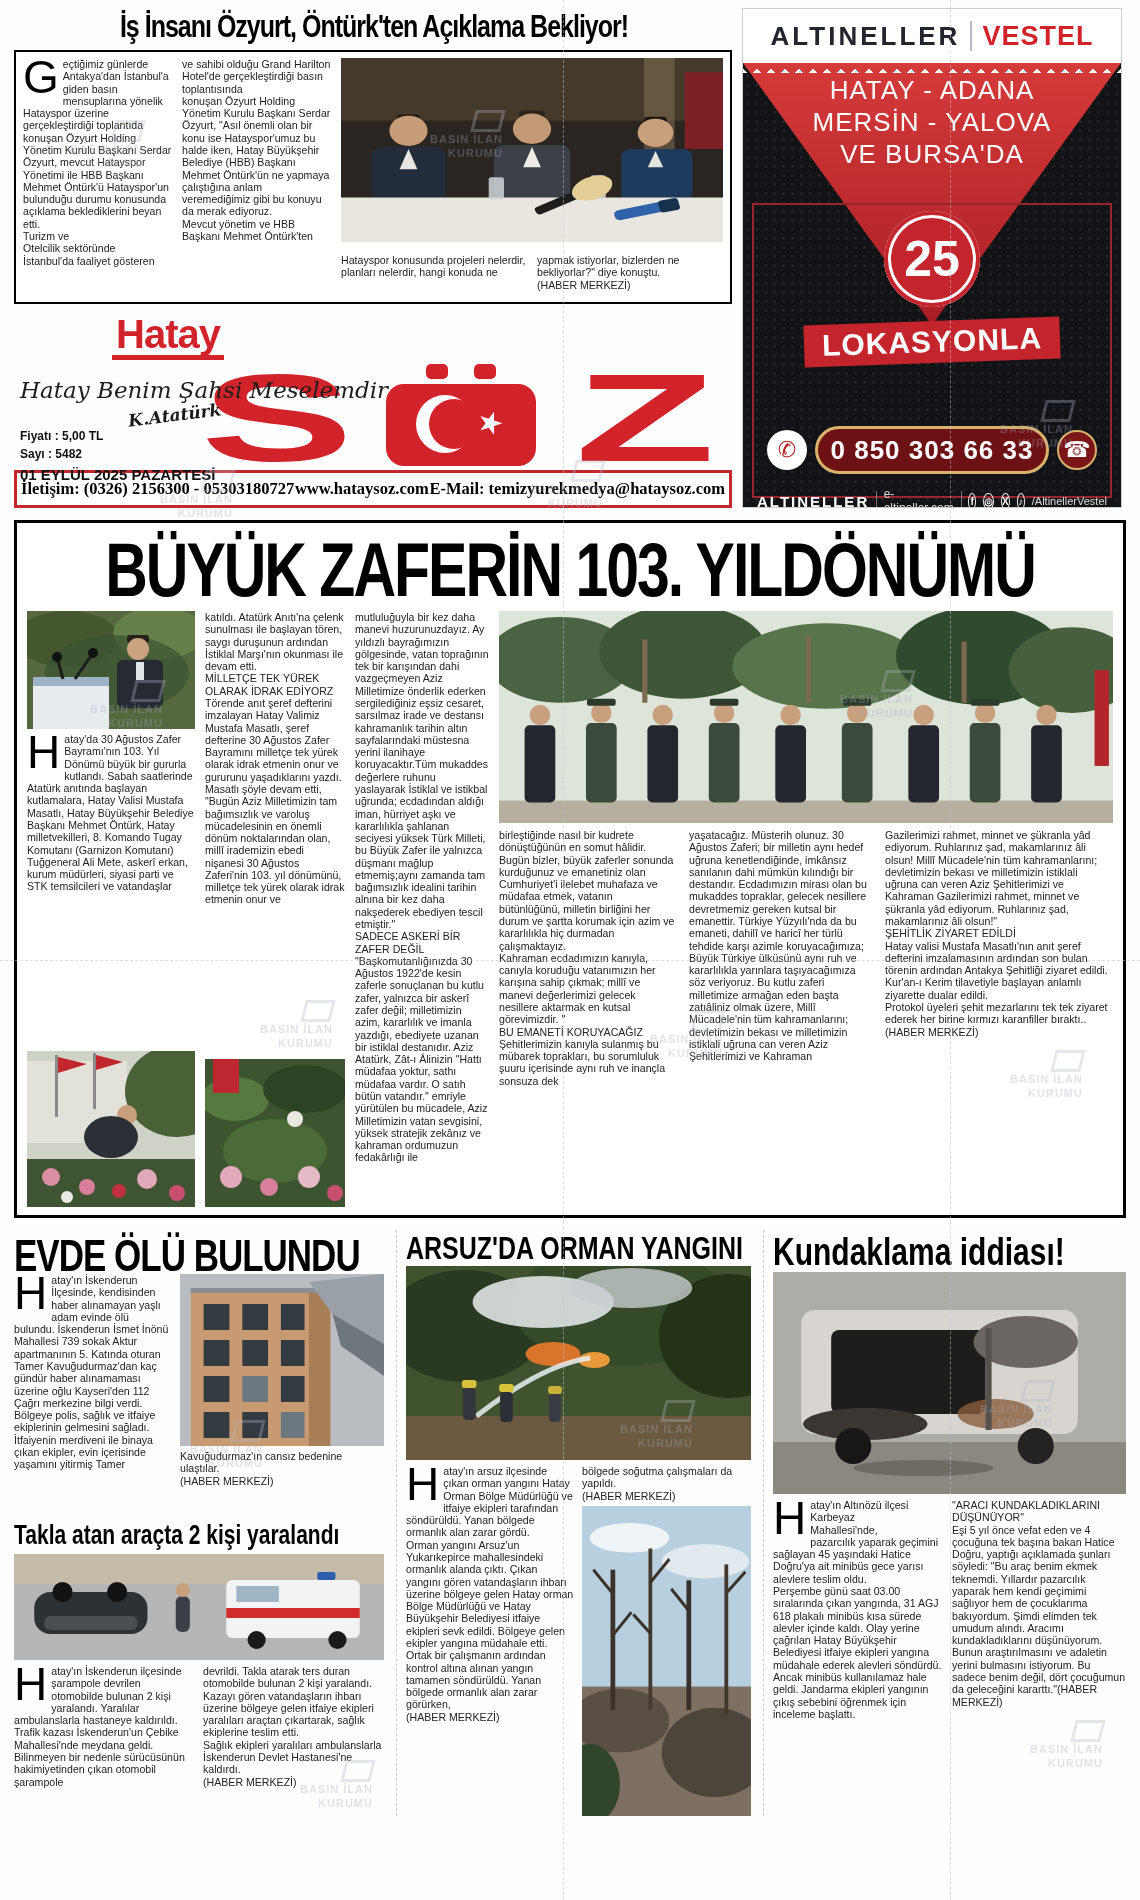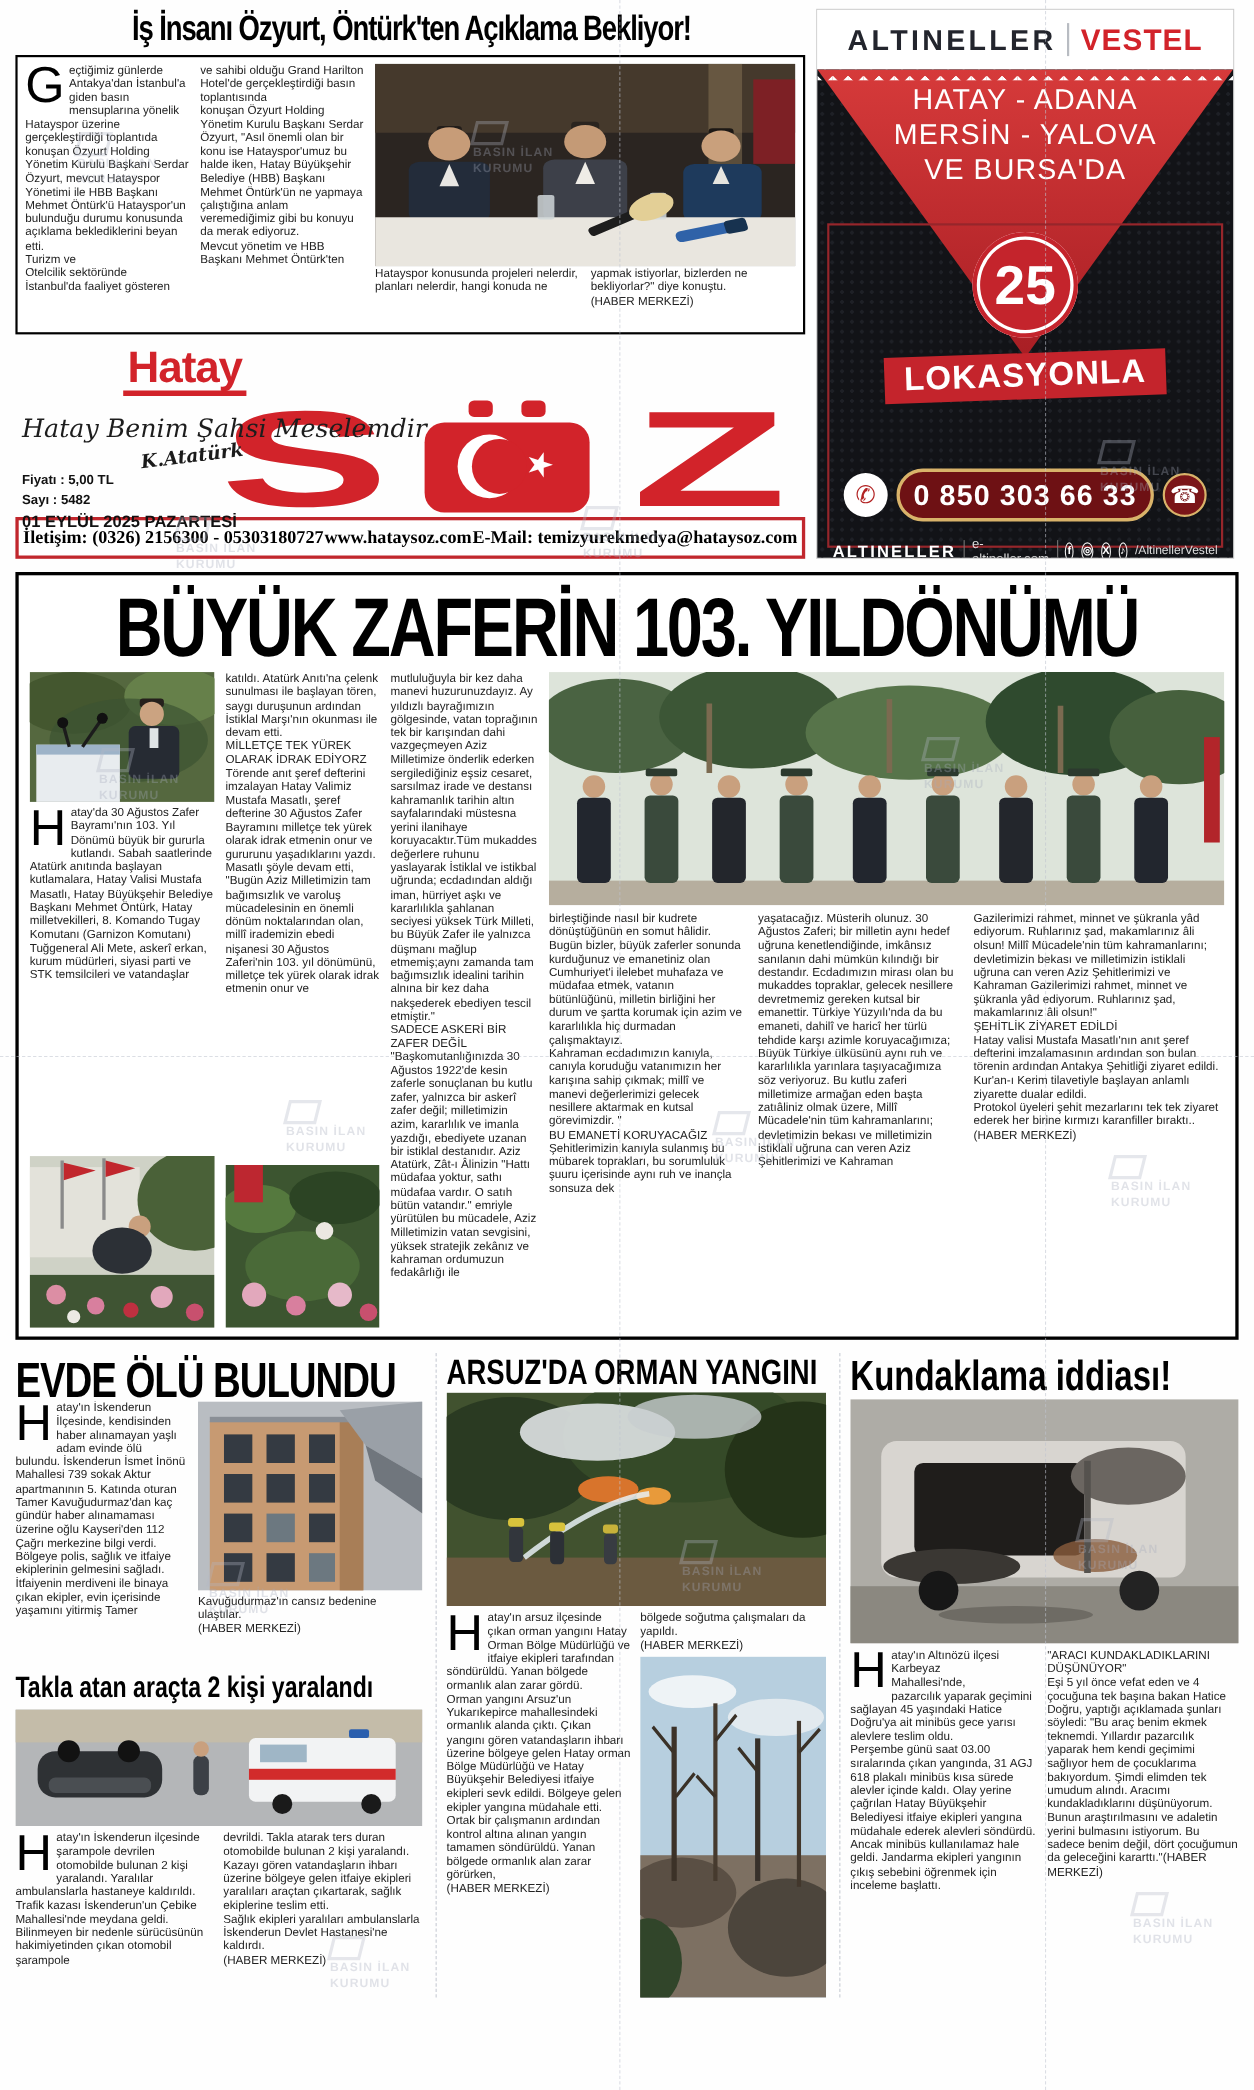--- a/index.html
+++ b/index.html
@@ -1,21 +1,21 @@
 <!DOCTYPE html>
 <html><head>
 <meta charset="utf-8">
 <title>Hatay Söz</title>
 <style>
   *{margin:0;padding:0;box-sizing:border-box}
   html,body{width:1140px;height:1900px;background:#fff;font-family:"Liberation Sans",sans-serif;color:#1a1a1a;overflow:hidden}
   .page{position:relative;width:1140px;height:1900px;padding:8px 14px 0;overflow:hidden;background:#fefefe}
 
   
-  .wm{position:absolute;display:flex;flex-direction:column;align-items:flex-start;gap:2px;opacity:.33;z-index:6;pointer-events:none}
+  .wm{position:absolute;display:flex;flex-direction:column;align-items:flex-end;gap:2px;opacity:.33;z-index:6;pointer-events:none}
   .wm-cube{width:30px;height:22px;border:3px solid #b3b8c6;transform:skewX(-14deg)}
   .wm-t{font-size:11px;font-weight:700;color:#a6abbc;letter-spacing:1px;line-height:1.05}
   .fold{position:absolute;z-index:5;pointer-events:none;opacity:.55}
   .fold.v{border-left:1px dashed #bfc4cf;top:0;bottom:0;width:0}
   .fold.h{border-top:1px dashed #bfc4cf;left:0;right:0;height:0}
 
   
   .body-text{font-size:10.6px;line-height:1.16;color:#222;overflow:hidden}
   .body-text .txt{white-space:pre-line}
   .dropcap{float:left;font-size:46px;line-height:37px;padding:1px 4px 0 0;font-weight:400;color:#000}
@@ -25,21 +25,21 @@
 
   
   .top-grid{position:relative;display:grid;grid-template-columns:718px 380px;column-gap:10px;z-index:2}
 
   .h-top{height:42px;text-align:center;padding-left:2px}
   .h-top .cond{font-size:25px}
   .ta-box{display:flex;gap:9px;border:2px solid #000;padding:6px 7px;height:254px;background:#fff}
   .ta-col{width:150px}
   .ta-right{flex:1;display:flex;flex-direction:column}
   .ta-right svg{width:100%;height:184px;display:block}
-  .cap-row{display:flex;gap:10px;margin-top:1px}
+  .cap-row{display:flex;gap:10px;margin-top:12px}
   .cap-row .body-text{flex:1}
 
   
   .masthead{margin-top:10px;position:relative;height:192px}
   .mh-row{position:relative;height:150px}
   .hatay-logo{margin-left:92px;display:inline-block;font-size:40px;font-weight:900;color:#d2232a;border-bottom:5px solid #d2232a;line-height:1.0;padding:0 4px 1px;letter-spacing:-1px}
   .slogan{font-family:"DejaVu Serif",serif;font-style:italic;font-size:23px;color:#1d1d1d;margin-top:17px;white-space:nowrap}
   .signature{font-family:"DejaVu Serif",serif;font-style:italic;font-weight:700;font-size:17px;margin:2px 0 2px 108px;transform:rotate(-7deg);display:inline-block}
   .pricing{font-weight:700;font-size:12px;line-height:1.5;color:#111}
   .pricing .date{font-size:15px;font-weight:800;margin-top:1px}

